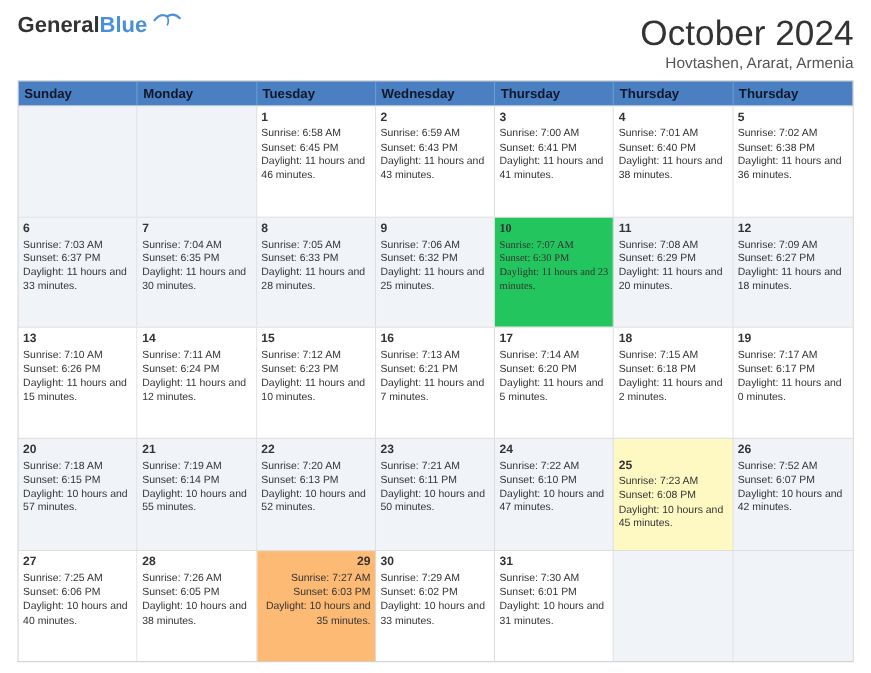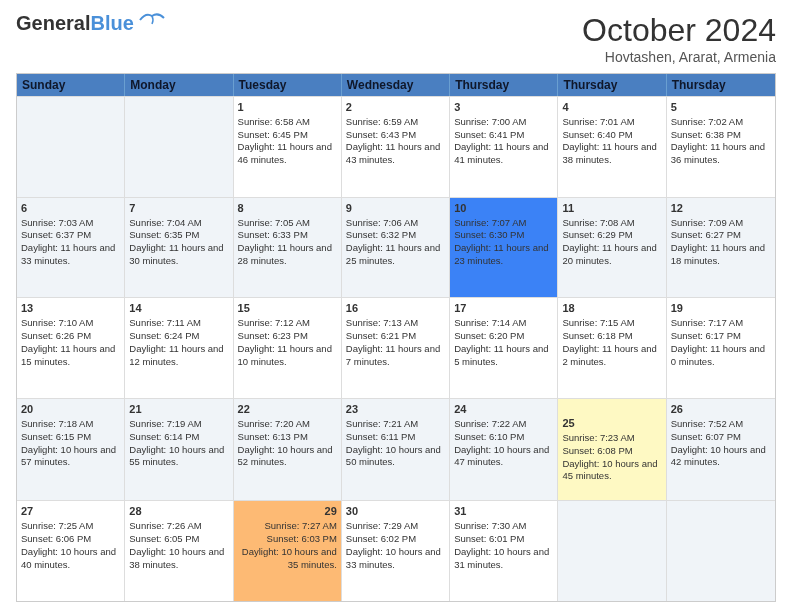--- a/index.html
+++ b/index.html
@@ -157,21 +157,21 @@
             <div>Sunrise: 7:05 AM</div>
             <div>Sunset: 6:33 PM</div>
             <div>Daylight: 11 hours and 28 minutes.</div>
           </div>
           <div style="border-right: 1px solid rgb(221, 221, 221); padding: 3px 4px; font-size: 9.5px; color: rgb(51, 51, 51); line-height: 1.35; background: rgb(240, 244, 248); min-height: 0px;">
             <span class="day-num">9</span>
             <div>Sunrise: 7:06 AM</div>
             <div>Sunset: 6:32 PM</div>
             <div>Daylight: 11 hours and 25 minutes.</div>
           </div>
-          <div style="border-right: 1px solid rgb(221, 221, 221); padding: 3px 4px; font-size: 9.5px; color: rgb(51, 51, 51); line-height: 1.35; background: #3b82f6; min-height: 0px;">
+          <div style="border-right: 1px solid rgb(221, 221, 221); padding: 3px 4px; font-size: 9.5px; color: rgb(51, 51, 51); line-height: 1.35; background: #22c55e; min-height: 0px; font-family: Liberation Serif, serif;">
             <span class="day-num">10</span>
             <div>Sunrise: 7:07 AM</div>
             <div>Sunset: 6:30 PM</div>
             <div>Daylight: 11 hours and 23 minutes.</div>
           </div>
           <div style="border-right: 1px solid rgb(221, 221, 221); padding: 3px 4px; font-size: 9.5px; color: rgb(51, 51, 51); line-height: 1.35; background: rgb(240, 244, 248); min-height: 0px;">
             <span class="day-num">11</span>
             <div>Sunrise: 7:08 AM</div>
             <div>Sunset: 6:29 PM</div>
             <div>Daylight: 11 hours and 20 minutes.</div>

